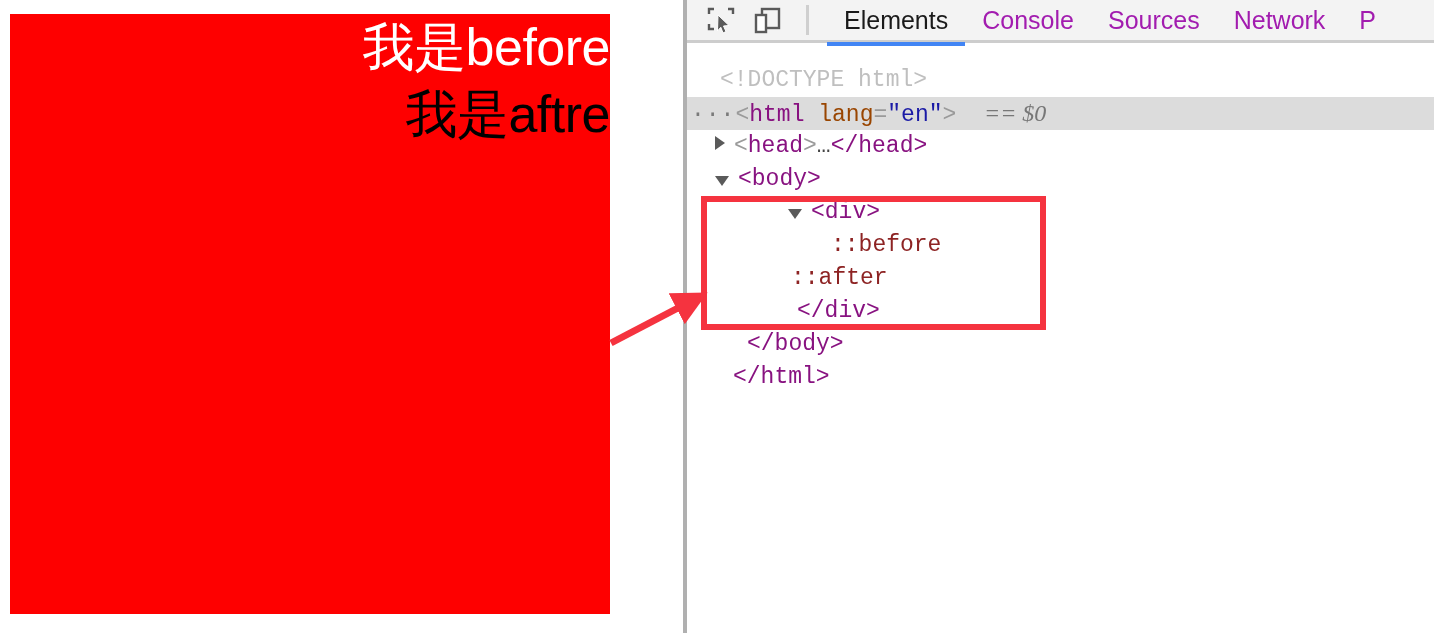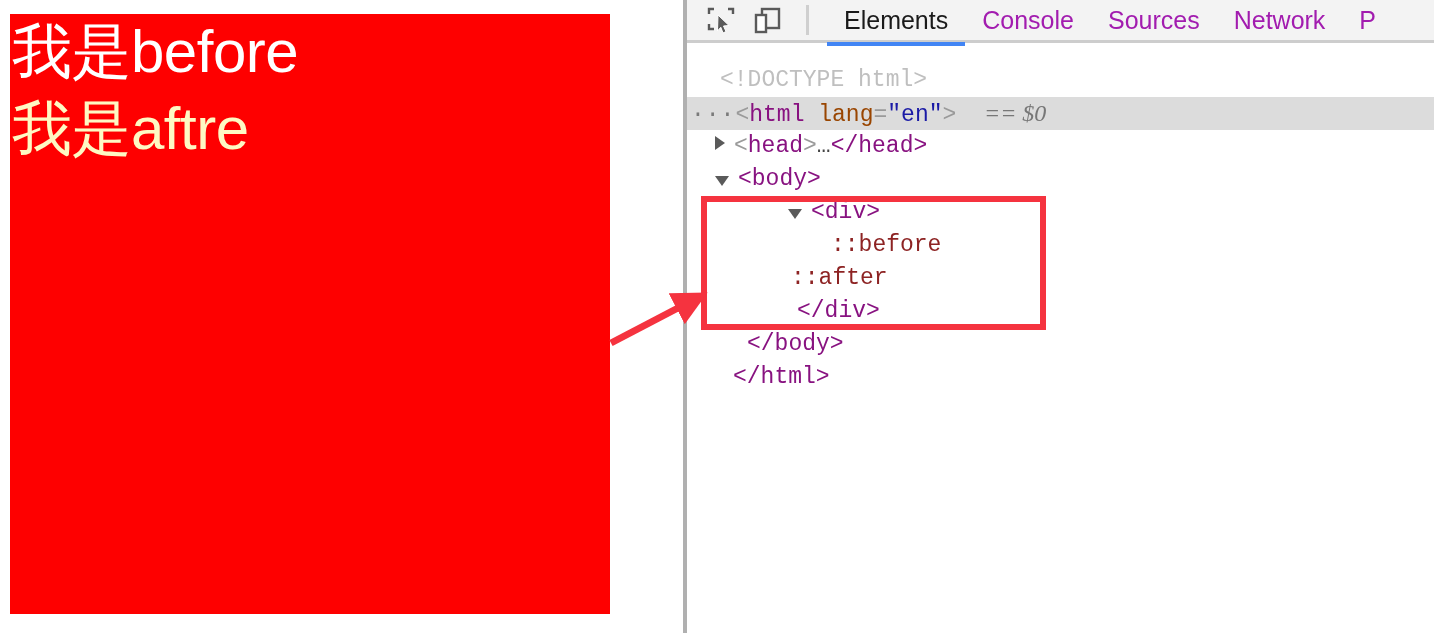--- a/index.html
+++ b/index.html
@@ -29,28 +29,29 @@
     position: absolute;
     left: 10px;
     top: 14px;
     width: 600px;
     height: 600px;
     background: #fe0000;
     overflow: hidden;
   }
   .pseudo-line {
     font-family: "Liberation Sans", sans-serif;
-    font-size: 60px;
+    font-size: 52px;
     line-height: 1.28;
     letter-spacing: -0.5px;
     white-space: nowrap;
     padding-left: 2px;
+    text-align: right;
   }
   .pseudo-before { color: #ffffff; }
-  .pseudo-after  { color: #fef9c3; }
+  .pseudo-after  { color: #000000; }
 
   
   #pane-divider {
     position: absolute;
     left: 683px;
     top: 0;
     width: 4px;
     height: 633px;
     background: #b0b0b0;
   }

